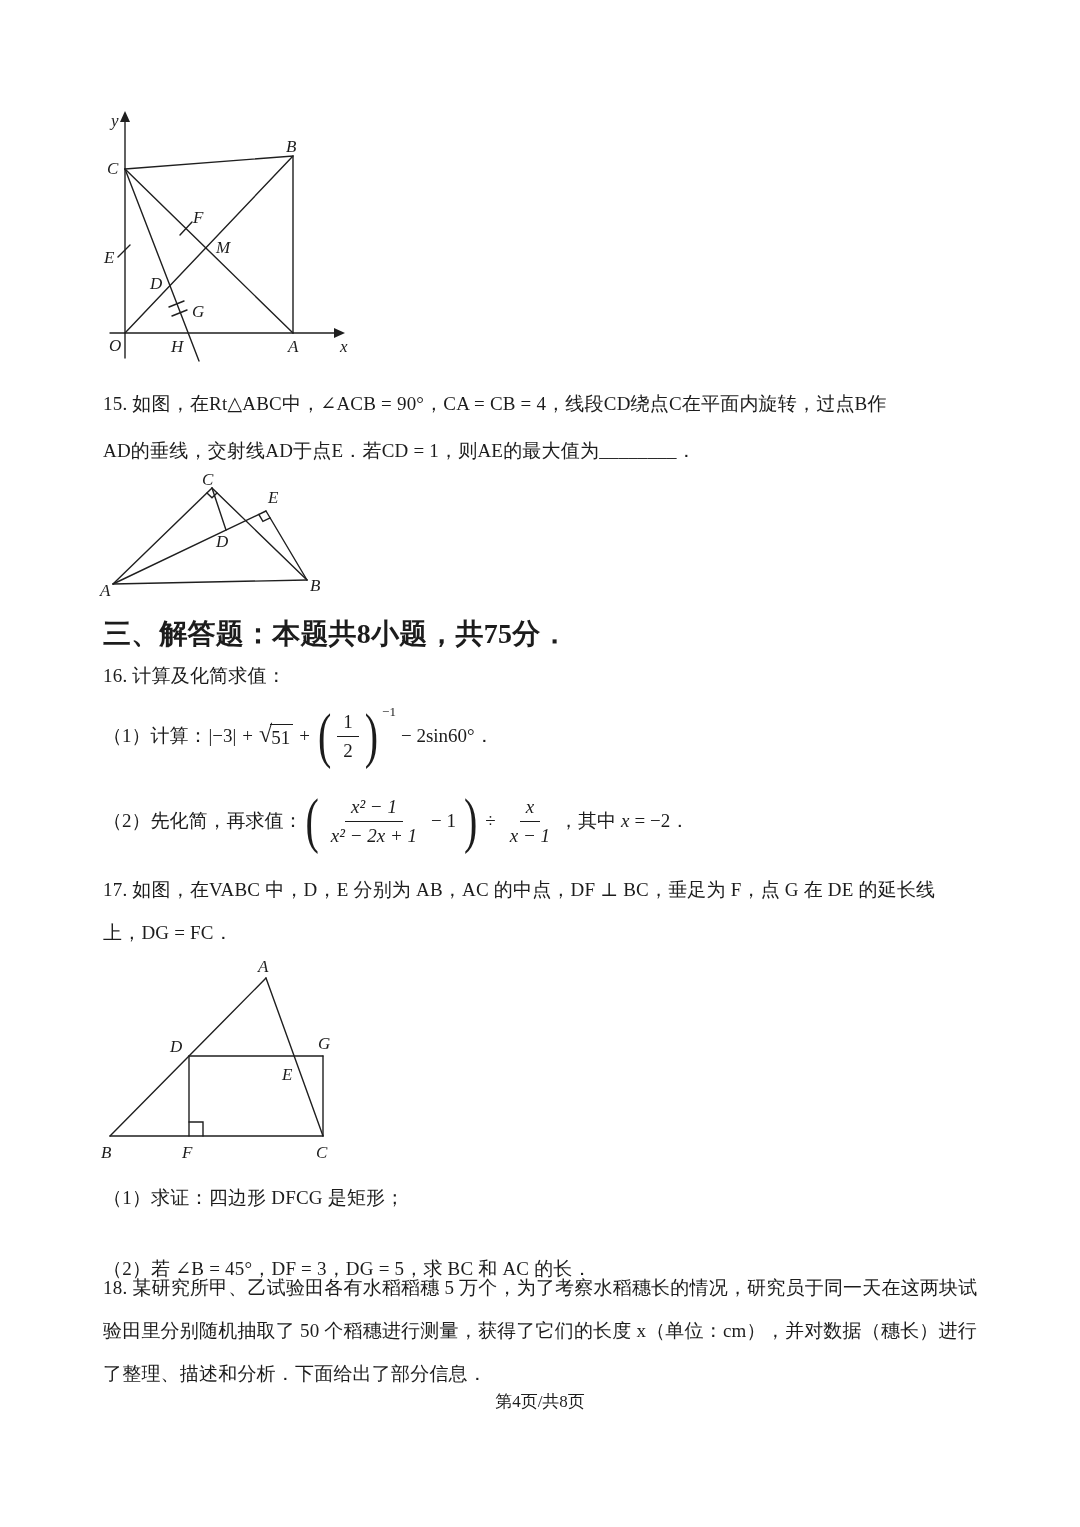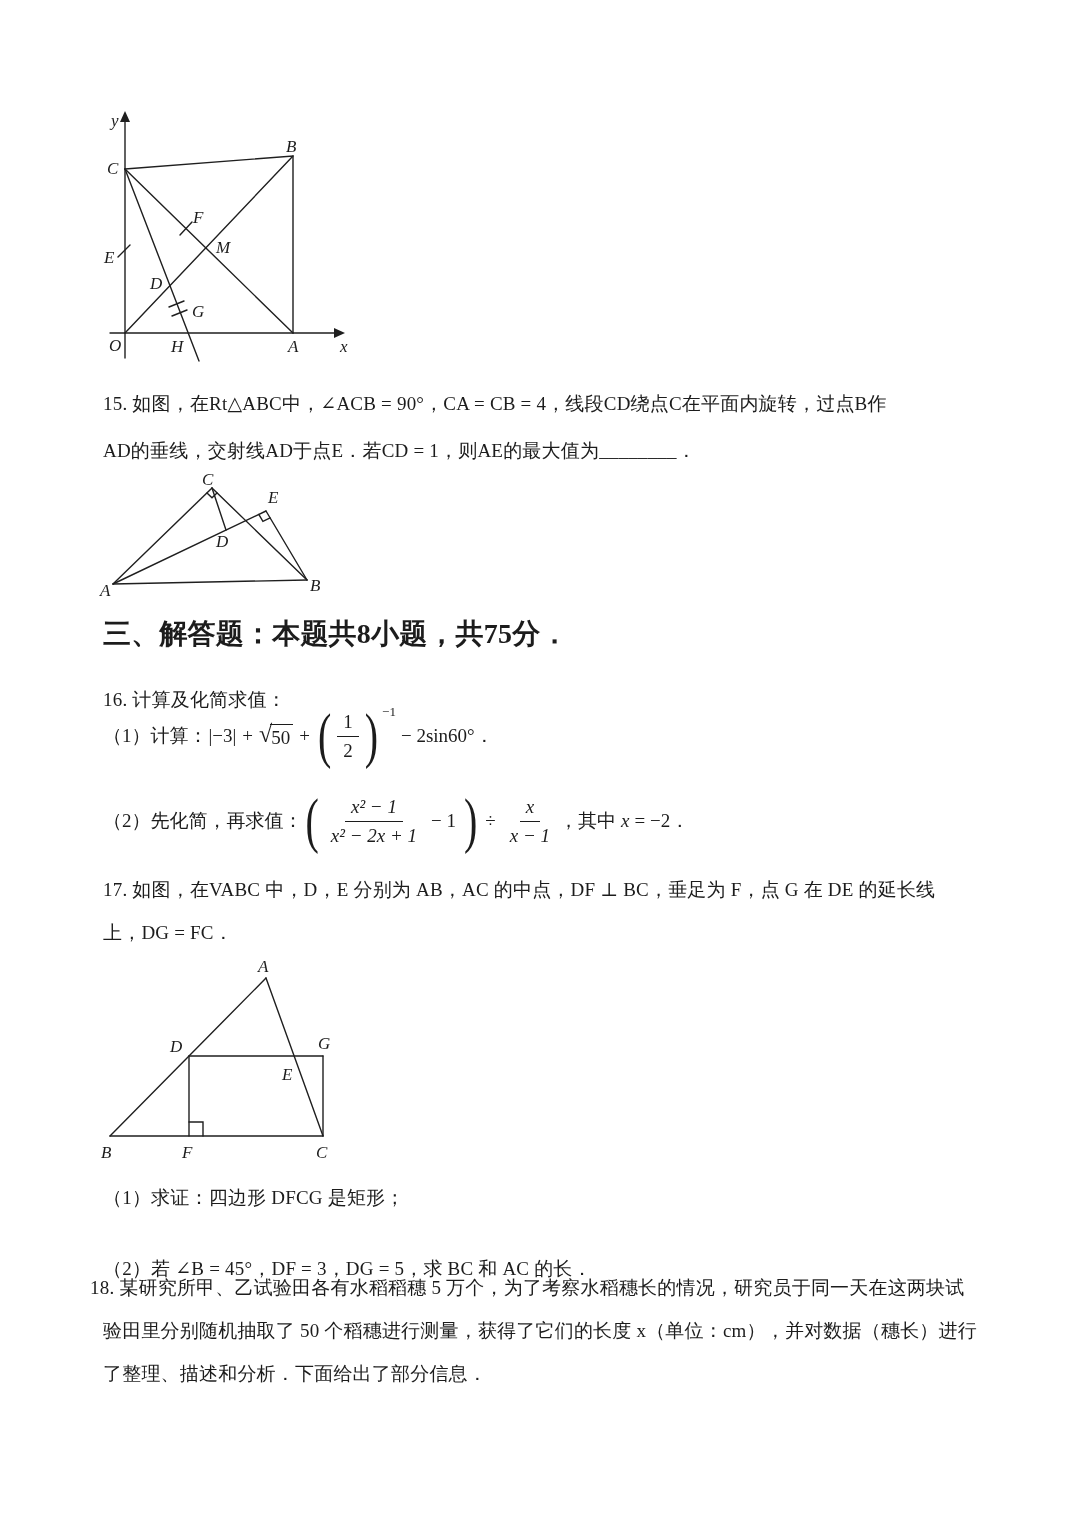--- a/index.html
+++ b/index.html
@@ -88,29 +88,29 @@
       <text x="104" y="11">C</text>
       <text x="170" y="29">E</text>
       <text x="118" y="73">D</text>
       <text x="2" y="122">A</text>
       <text x="212" y="117">B</text>
     </g>
   </svg>
 
   <div class="abs textline bold" style="left:103px; top:614px; font-size:28px;">三、解答题：本题共8小题，共75分．</div>
 
-  <div class="abs textline" style="left:103px; top:663px;margin-top:24px;">16. 计算及化简求值：</div>
+  <div class="abs textline" style="left:103px; top:663px;">16. 计算及化简求值：</div>
 
   <div class="abs mathline" style="left:103px; top:703px; height:66px;">
     <span>（1）计算：</span>
     <span class="mtext">|−3|</span>
     <span class="op">+</span>
     <span class="sqrt">
       <span class="sqrt-sym">√</span>
-      <span class="radicand">50</span>
+      <span class="radicand">51</span>
     </span>
     <span class="op">+</span>
     <span class="bigparen">(</span>
     <span class="frac">
       <span class="num">1</span>
       <span class="den">2</span>
     </span>
     <span class="bigparen">)</span>
     <span class="exp">−1</span>
     <span class="op">− 2sin60°．</span>
@@ -155,18 +155,19 @@
       <text x="184" y="124">E</text>
       <text x="3" y="202">B</text>
       <text x="84" y="202">F</text>
       <text x="218" y="202">C</text>
     </g>
   </svg>
 
   <div class="abs textline" style="left:103px; top:1185px;">（1）求证：四边形 DFCG 是矩形；</div>
   <div class="abs textline" style="left:103px; top:1256px;">（2）若 ∠B = 45°，DF = 3，DG = 5，求 BC 和 AC 的长．</div>
 
-  <div class="abs textline" style="left:90px; top:1275px;">18. 某研究所甲、乙试验田各有水稻稻穗 5 万个，为了考察水稻穗长的情况，研究员于同一天在这两块试</div>
+  <div class="abs textline" style="left:103px; top:1275px;">18. 某研究所甲、乙试验田各有水稻稻穗 5 万个，为了考察水稻穗长的情况，研究员于同一天在这两块试</div>
   <div class="abs textline" style="left:103px; top:1318px;">验田里分别随机抽取了 50 个稻穗进行测量，获得了它们的长度 x（单位：cm），并对数据（穗长）进行</div>
   <div class="abs textline" style="left:103px; top:1361px;text-align:right;">了整理、描述和分析．下面给出了部分信息．</div>
 
+  <div class="abs footer" style="top:1390px;">第4页/共8页</div>
 
 </div>
 
 </body></html>

